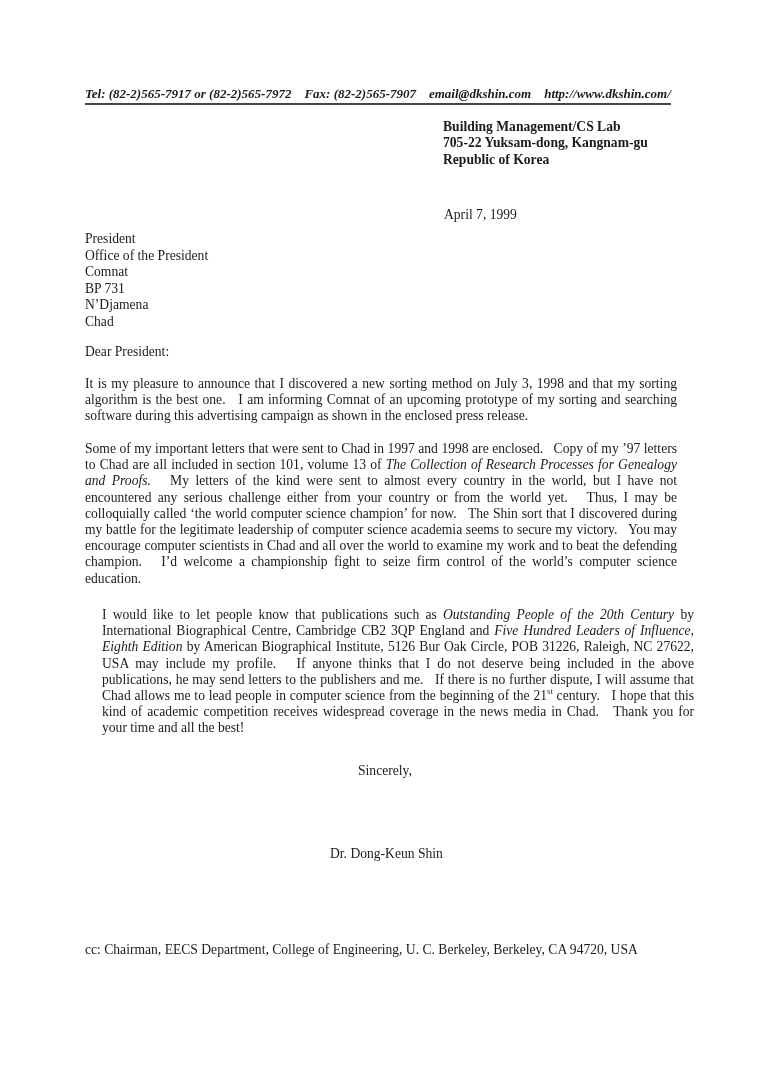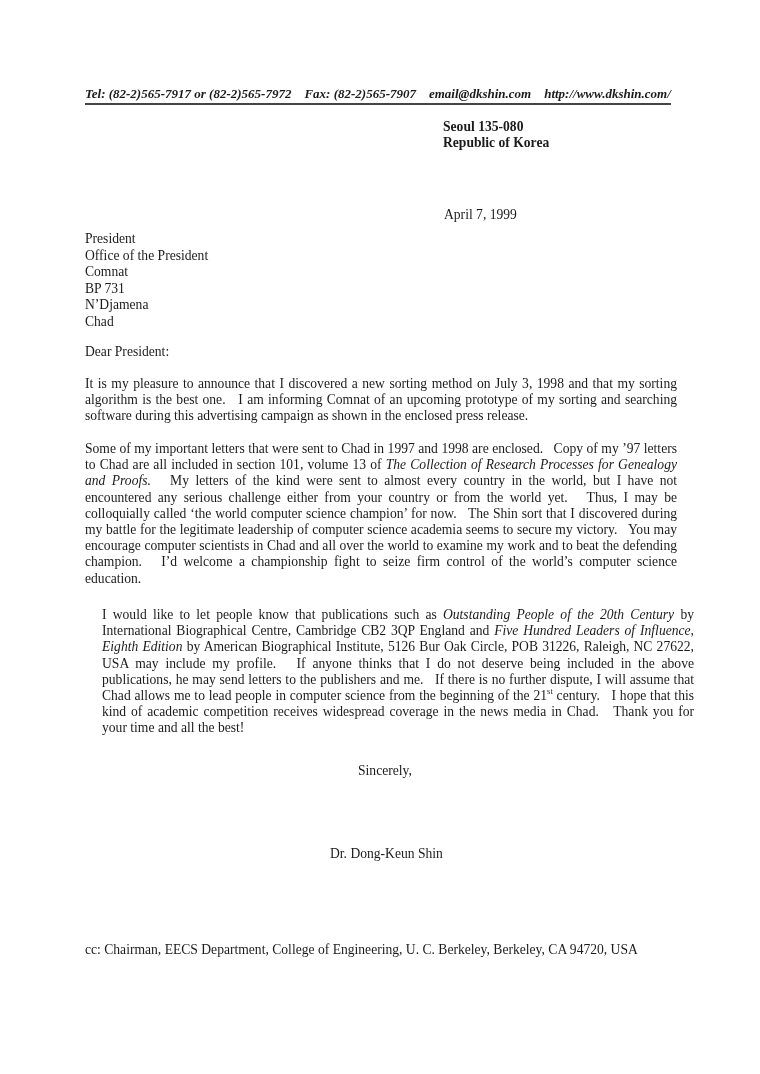--- a/index.html
+++ b/index.html
@@ -91,21 +91,22 @@
   }
 </style>
 </head>
 <body>
 
 <div class="page">
 
   <div class="contact-line">Tel: (82-2)565-7917 or (82-2)565-7972&nbsp;&nbsp;&nbsp; Fax: (82-2)565-7907&nbsp;&nbsp;&nbsp; email@dkshin.com&nbsp;&nbsp;&nbsp; http://www.dkshin.com/</div>
 
   <div class="sender-address">
-    <div>Seoul 135-080</div>
+    <div>Building Management/CS Lab</div>
+    <div>705-22 Yuksam-dong, Kangnam-gu</div>
     <div>Republic of Korea</div>
   </div>
 
   <div class="date-line">April 7, 1999</div>
 
   <div class="recipient-block">
     <div>President</div>
     <div>Office of the President</div>
     <div>Comnat</div>
     <div>BP 731</div>

